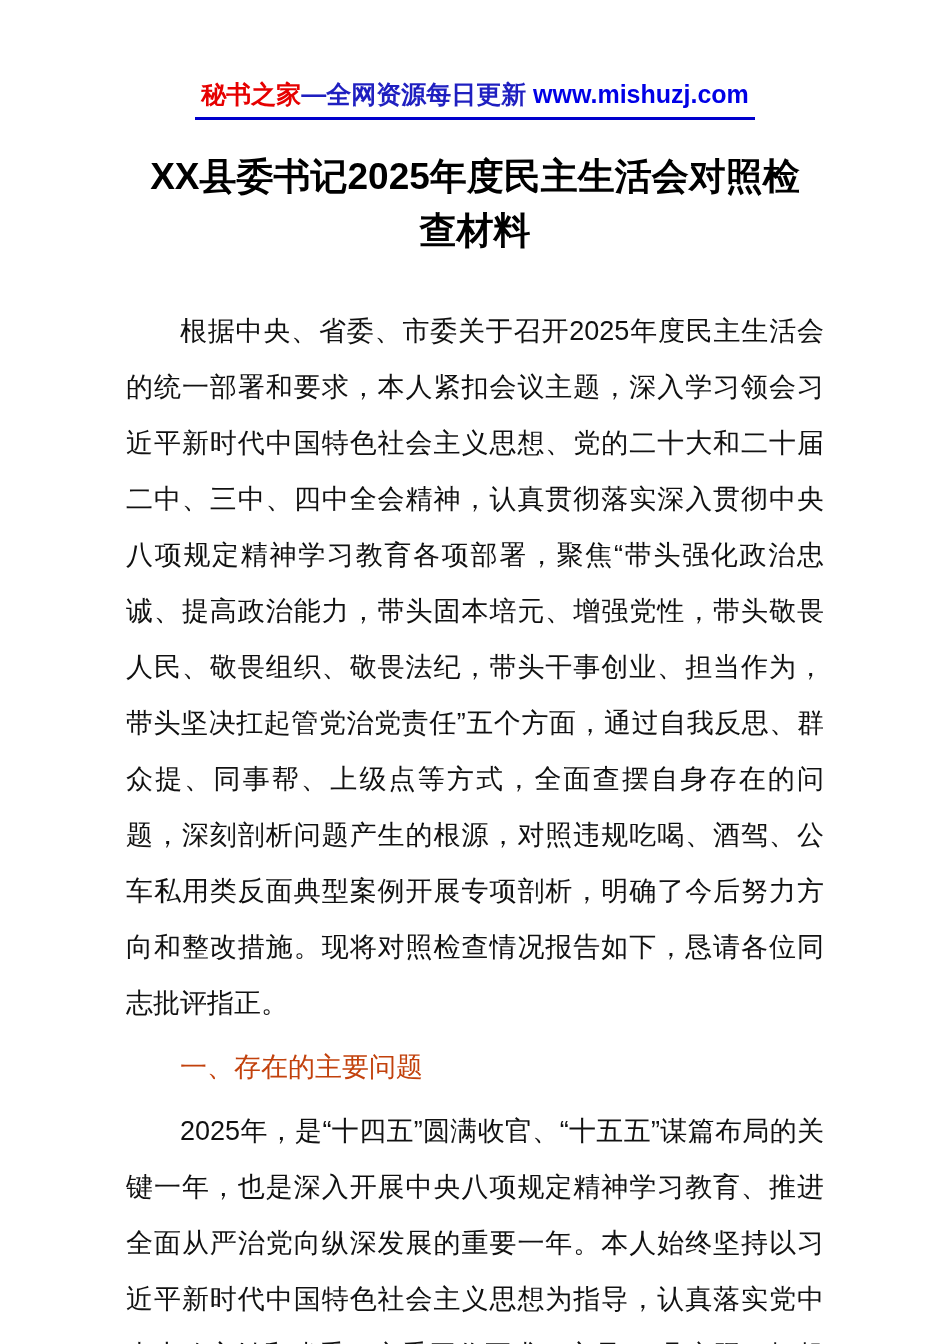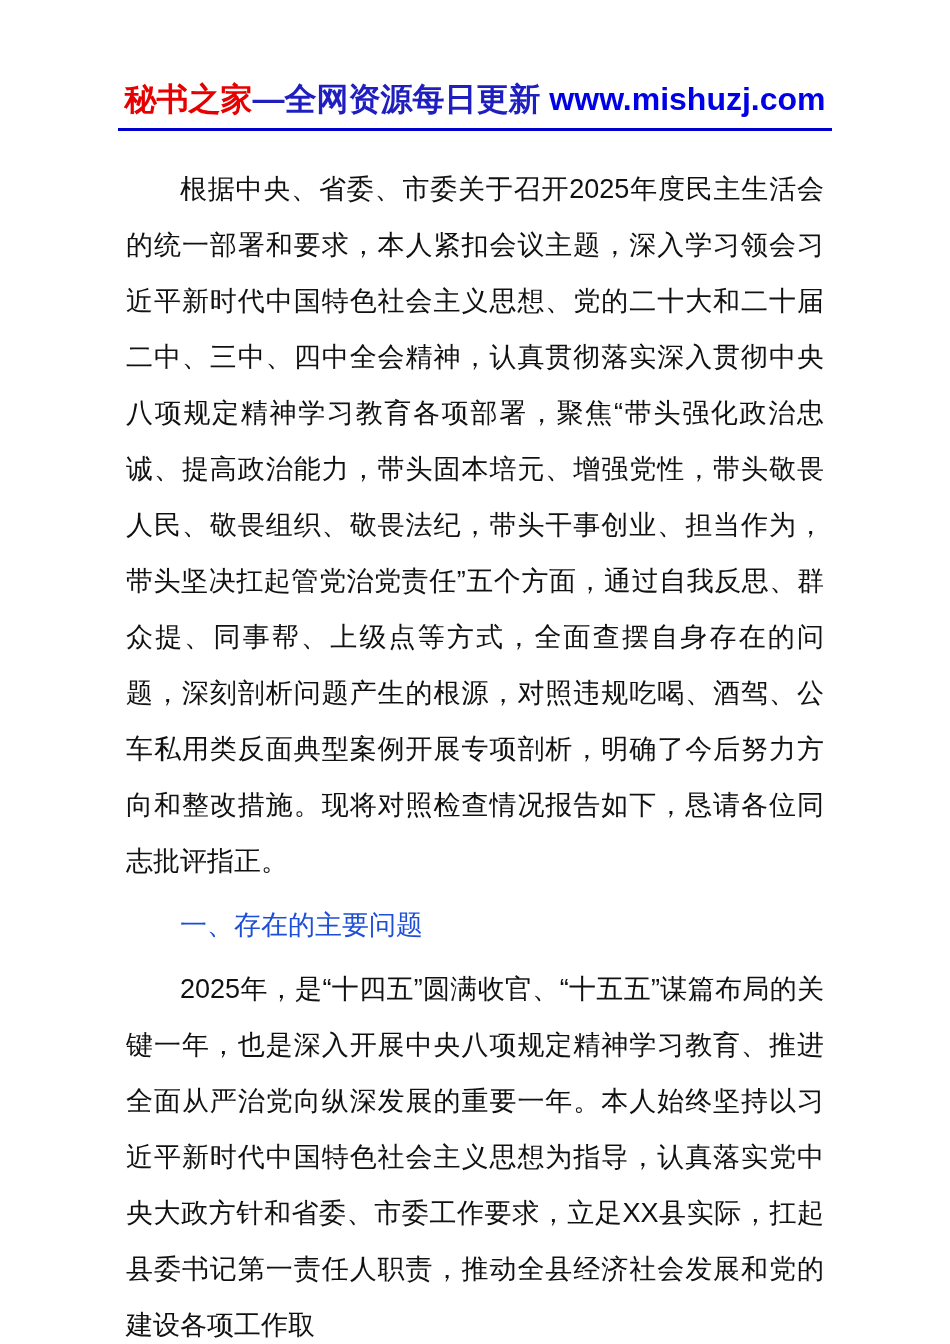--- a/index.html
+++ b/index.html
@@ -20,21 +20,21 @@
     box-sizing: border-box;
     padding: 78px 118px 60px 118px;
     background: #ffffff;
   }
   .site-header {
     text-align: center;
     margin-bottom: 30px;
   }
   .site-header-inner {
     display: inline-block;
-    font-size: 32px;
+    font-size: 25px;
     font-weight: bold;
     padding: 0 6px 6px 6px;
     border-bottom: 3px solid #0000cc;
     white-space: nowrap;
   }
   .brand {
     color: #e60000;
   }
   .tagline {
     color: #1f1fc0;
@@ -60,34 +60,35 @@
   .doc-body p {
     margin: 8px;
     text-indent: 2em;
   }
   .doc-heading {
     font-size: 27px;
     line-height: 56px;
     font-weight: normal;
     margin: 0;
     text-indent: 2em;
-    color: #1d4ed8;
+    color: #c2410c;
   }
 </style>
 </head>
 <body>
 
 <div class="page">
 
   <div class="site-header">
     <span class="site-header-inner">
       <span class="brand">秘书之家</span><span class="tagline">—全网资源每日更新 </span><span class="site-url">www.mishuzj.com</span>
     </span>
   </div>
 
+  <h1 class="doc-title">XX县委书记2025年度民主生活会对照检查材料</h1>
 
   <div class="doc-body">
     <p>根据中央、省委、市委关于召开2025年度民主生活会的统一部署和要求，本人紧扣会议主题，深入学习领会习近平新时代中国特色社会主义思想、党的二十大和二十届二中、三中、四中全会精神，认真贯彻落实深入贯彻中央八项规定精神学习教育各项部署，聚焦“带头强化政治忠诚、提高政治能力，带头固本培元、增强党性，带头敬畏人民、敬畏组织、敬畏法纪，带头干事创业、担当作为，带头坚决扛起管党治党责任”五个方面，通过自我反思、群众提、同事帮、上级点等方式，全面查摆自身存在的问题，深刻剖析问题产生的根源，对照违规吃喝、酒驾、公车私用类反面典型案例开展专项剖析，明确了今后努力方向和整改措施。现将对照检查情况报告如下，恳请各位同志批评指正。</p>
     <p class="doc-heading">一、存在的主要问题</p>
     <p>2025年，是“十四五”圆满收官、“十五五”谋篇布局的关键一年，也是深入开展中央八项规定精神学习教育、推进全面从严治党向纵深发展的重要一年。本人始终坚持以习近平新时代中国特色社会主义思想为指导，认真落实党中央大政方针和省委、市委工作要求，立足XX县实际，扛起县委书记第一责任人职责，推动全县经济社会发展和党的建设各项工作取</p>
   </div>
 
 </div>
 
 </body></html>

